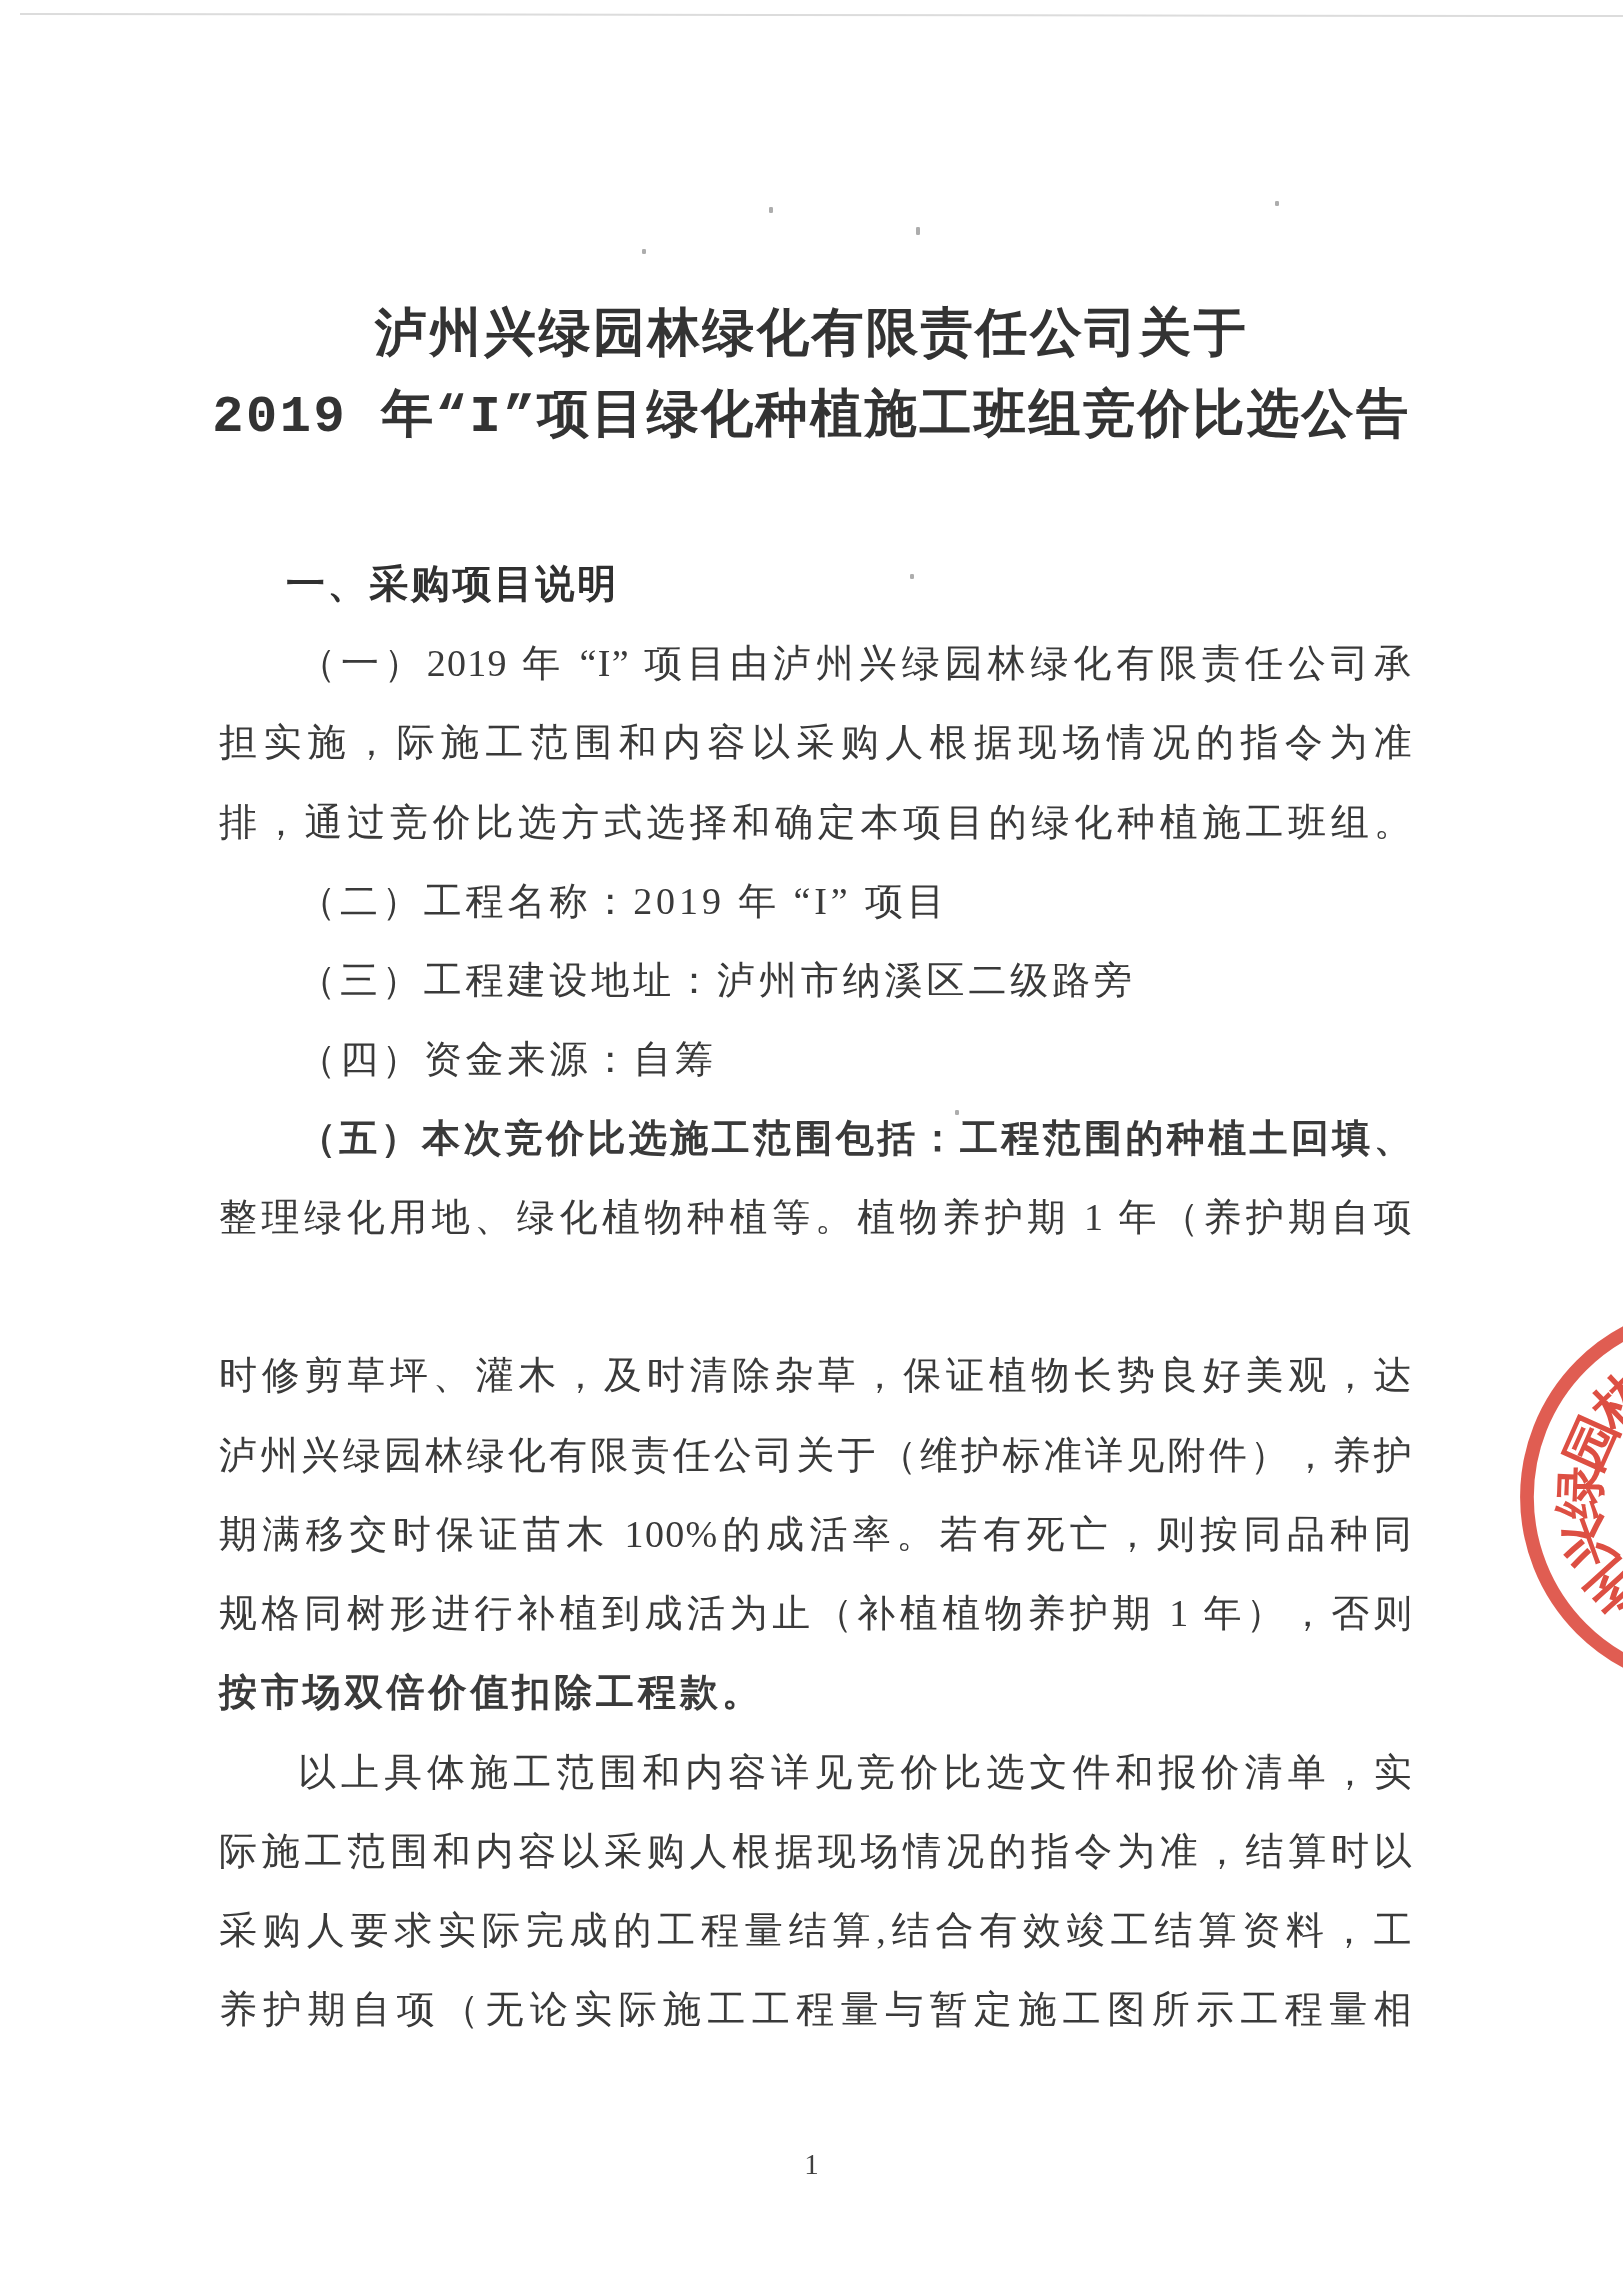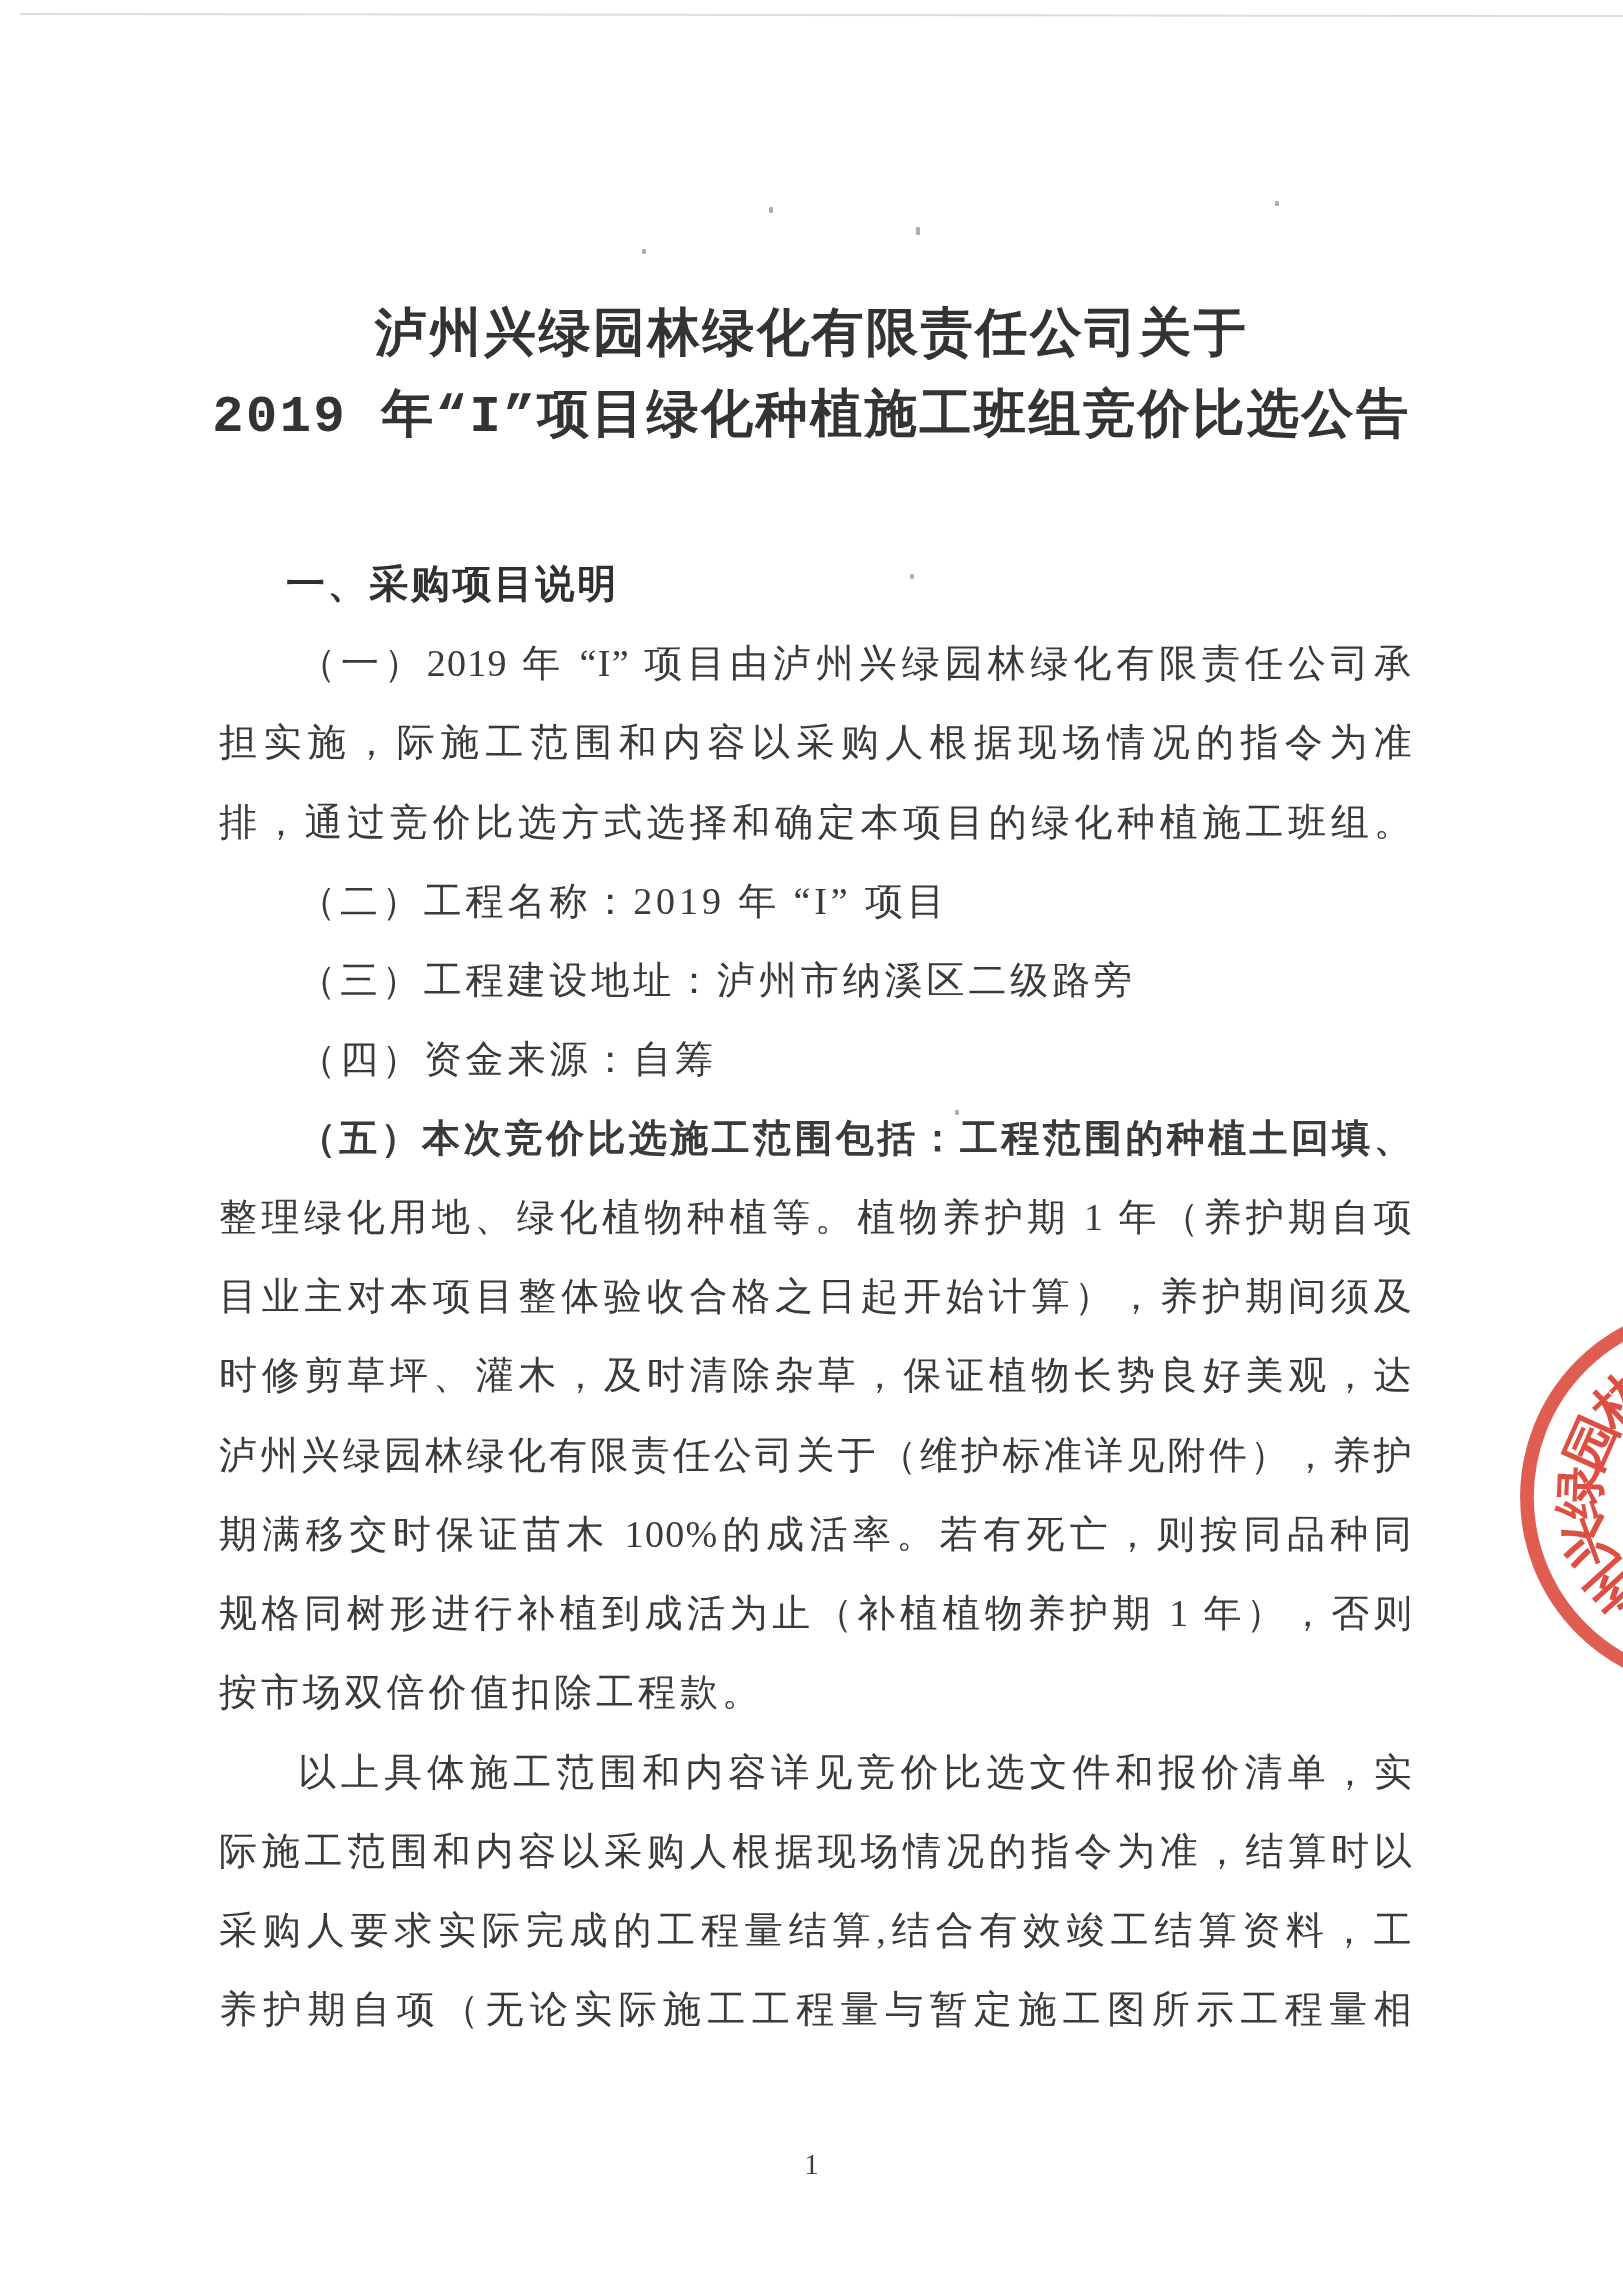--- a/index.html
+++ b/index.html
@@ -109,26 +109,25 @@
   <div class="heading">一、采购项目说明</div>
 
   <div class="bline ind fill" style="top:640px;">（一）2019 年 “I” 项目由泸州兴绿园林绿化有限责任公司承</div>
   <div class="bline cont fill" style="top:719px;">担实施，际施工范围和内容以采购人根据现场情况的指令为准</div>
   <div class="bline cont fill" style="top:799px;">排，通过竞价比选方式选择和确定本项目的绿化种植施工班组。</div>
   <div class="bline ind" style="top:878px;">（二）工程名称：2019 年 “I” 项目</div>
   <div class="bline ind" style="top:957px;">（三）工程建设地址：泸州市纳溪区二级路旁</div>
   <div class="bline ind" style="top:1036px;">（四）资金来源：自筹</div>
   <div class="bline ind fill" style="top:1115px;font-weight:bold;">（五）本次竞价比选施工范围包括：工程范围的种植土回填、</div>
   <div class="bline cont fill" style="top:1194px;">整理绿化用地、绿化植物种植等。植物养护期 1 年（养护期自项</div>
-  <div class="bline cont fill" style="top:1273px;">目业主对本项目整体验收合格之日起开始计算），养护期间须及</div>
   <div class="bline cont fill" style="top:1352px;">时修剪草坪、灌木，及时清除杂草，保证植物长势良好美观，达</div>
   <div class="bline cont fill" style="top:1432px;">泸州兴绿园林绿化有限责任公司关于（维护标准详见附件），养护</div>
   <div class="bline cont fill" style="top:1511px;">期满移交时保证苗木 100%的成活率。若有死亡，则按同品种同</div>
   <div class="bline cont fill" style="top:1590px;">规格同树形进行补植到成活为止（补植植物养护期 1 年），否则</div>
-  <div class="bline cont" style="top:1669px;">按市场双倍价值扣除工程款。</div>
+  <div class="bline cont" style="top:1669px;font-weight:bold;">按市场双倍价值扣除工程款。</div>
   <div class="bline ind fill" style="top:1749px;">以上具体施工范围和内容详见竞价比选文件和报价清单，实</div>
   <div class="bline cont fill" style="top:1907px;">采购人要求实际完成的工程量结算,结合有效竣工结算资料，工</div>
   <div class="bline cont fill" style="top:1828px;">际施工范围和内容以采购人根据现场情况的指令为准，结算时以</div>
   <div class="bline cont fill" style="top:1986px;">养护期自项（无论实际施工工程量与暂定施工图所示工程量相</div>
 
   <div class="page-number">1</div>
 
   <svg class="stamp" viewBox="2280 1990 202 620" width="132" height="405">
     <circle cx="2620" cy="2290" r="285" fill="none" stroke="#dd4f43" stroke-width="21" opacity="0.92"></circle>
     <text transform="translate(2468,2427) rotate(-132)" text-anchor="middle" dominant-baseline="central" fill="#dd4f43">州</text>

